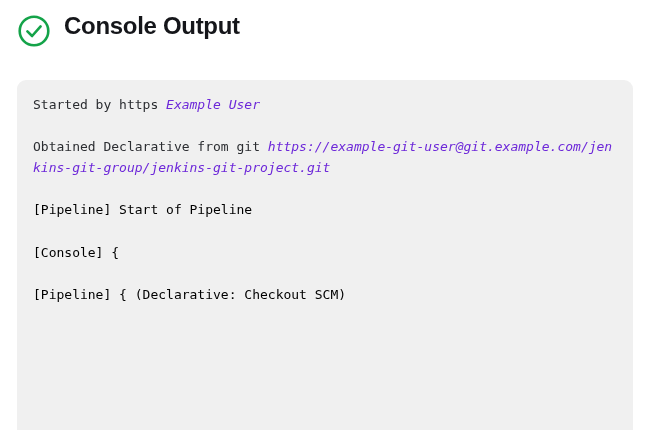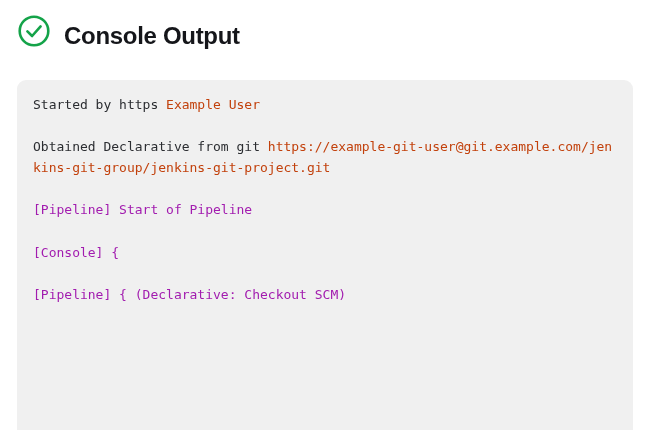--- a/index.html
+++ b/index.html
@@ -18,21 +18,21 @@
   .page {
     position: relative;
     width: 650px;
     height: 430px;
     background: #ffffff;
   }
 
   
   .header {
     display: flex;
-    align-items: flex-end;
+    align-items: flex-start;
     gap: 13px;
     padding: 14px 0 0 17px;
     height: 48px;
     box-sizing: border-box;
   }
   .status-icon {
     width: 34px;
     height: 34px;
     flex: 0 0 34px;
     display: block;
@@ -67,25 +67,26 @@
     color: #2b2d31;
     white-space: pre-wrap;
     word-break: break-all;
     margin: 0;
   }
   .log-line {
     display: block;
     min-height: 21.1px;
   }
   .log-line.dim {
-    color: #a21caf;
+    color: #000000;
   }
   .log-link {
-    color: #c2410c;
+    color: #6d28d9;
     text-decoration: none;
+    font-style: italic;
   }
 </style>
 </head>
 <body>
 
 <div class="page">
 
   <div class="header">
     <svg class="status-icon" viewBox="0 0 34 34" aria-hidden="true">
       <circle cx="17" cy="17" r="14.3" fill="none" stroke="#14a349" stroke-width="2.6"></circle>

